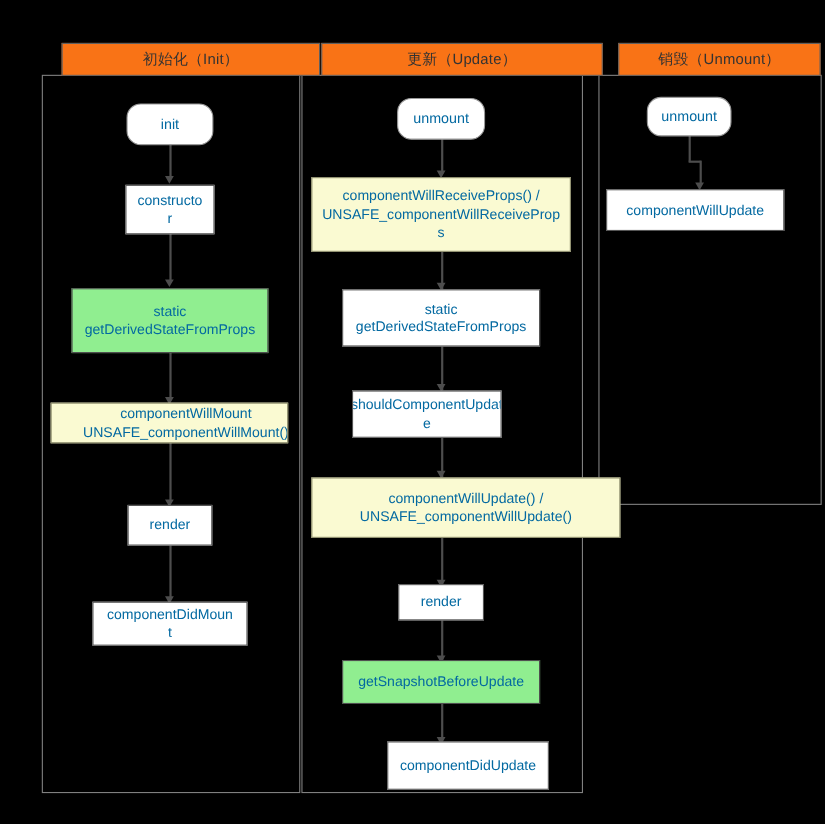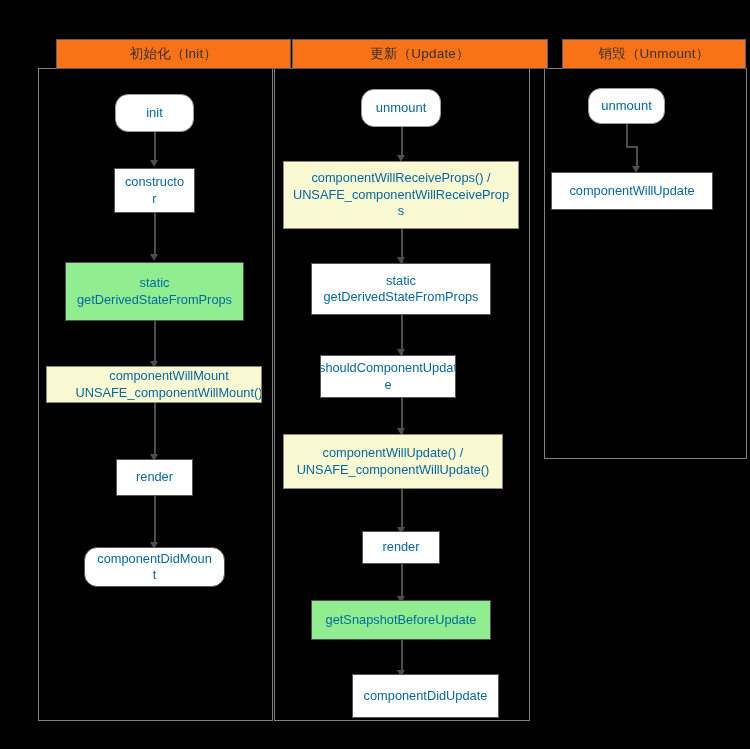--- a/index.html
+++ b/index.html
@@ -132,21 +132,21 @@
 r</div>
 
   <div class="node green" style="left:65px; top:262px; width:179px; height:59px;">static
 getDerivedStateFromProps</div>
 
   <div class="node yellow" style="left:46px; top:366px; width:216px; height:37px;padding-left:34px;">componentWillMount
 UNSAFE_componentWillMount()</div>
 
   <div class="node" style="left:116px; top:459px; width:77px; height:37px;">render</div>
 
-  <div class="node" style="left:84px; top:547px; width:141px; height:40px;border-radius:13px;">componentDidMoun
+  <div class="node" style="left:84px; top:547px; width:141px; height:40px;">componentDidMoun
 t</div>
 
   <div class="arrow-line" style="left:401px; top:126px; height:32px;"></div>
   <div class="arrow-head" style="left:397px; top:155px;"></div>
 
   <div class="arrow-line" style="left:401px; top:229px; height:35px;"></div>
   <div class="arrow-head" style="left:397px; top:257px;"></div>
 
   <div class="arrow-line" style="left:401px; top:315px; height:40px;"></div>
   <div class="arrow-head" style="left:397px; top:349px;"></div>
@@ -168,21 +168,21 @@
   <div class="node yellow" style="left:283px; top:161px; width:236px; height:68px;">componentWillReceiveProps() /
 UNSAFE_componentWillReceiveProp
 s</div>
 
   <div class="node" style="left:311px; top:263px; width:180px; height:52px;">static
 getDerivedStateFromProps</div>
 
   <div class="node" style="left:320px; top:355px; width:136px; height:43px;">shouldComponentUpdat
 e</div>
 
-  <div class="node yellow" style="left:283px; top:434px; width:220px; height:55px;">componentWillUpdate() /
+  <div class="node yellow" style="left:283px; top:434px; width:281px; height:55px;">componentWillUpdate() /
 UNSAFE_componentWillUpdate()</div>
 
   <div class="node" style="left:362px; top:531px; width:78px; height:33px;">render</div>
 
   <div class="node green" style="left:311px; top:600px; width:180px; height:40px;">getSnapshotBeforeUpdate</div>
 
   <div class="node" style="left:328px; top:674px; width:147px; height:44px;margin-left:24px;">componentDidUpdate</div>
 
   <div class="arrow-line" style="left:626px; top:123px; height:24px;"></div>
   <div class="arrow-elbow-h" style="left:626px; top:146px; width:11px;"></div>

